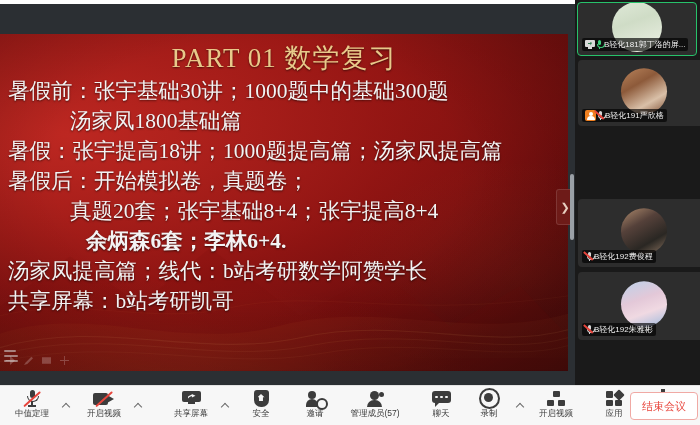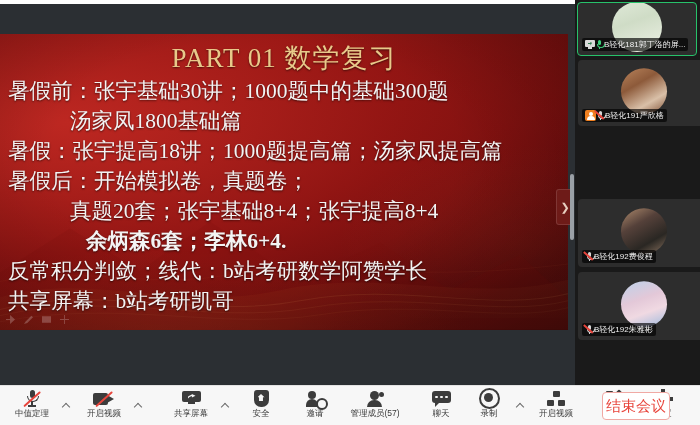--- a/index.html
+++ b/index.html
@@ -11,21 +11,21 @@
   .app{position:relative;width:700px;height:425px;background:#ffffff;overflow:hidden;}
 
   
   .topstrip{position:absolute;left:0;top:0;width:700px;height:4px;background:#ffffff;}
 
   
   .stage{position:absolute;left:0;top:4px;width:575px;height:382px;background:#2b2f33;overflow:hidden;}
   .stage-topbar{position:absolute;left:0;top:0;width:575px;height:30px;background:#2b2f33;}
 
   .slide{
-    position:absolute;left:0;top:30px;width:568px;height:296px;
+    position:absolute;left:0;top:30px;width:568px;height:337px;
     background:
       radial-gradient(ellipse 150% 120% at 12% 30%, rgba(190,40,34,0.95) 0%, rgba(150,22,20,0.75) 38%, rgba(95,10,11,0.6) 70%, rgba(60,6,8,0.85) 100%),
       linear-gradient(160deg,#8e1512 0%,#a51b16 22%,#7d100e 55%,#4c0708 80%,#330406 100%);
     overflow:hidden;
   }
   
   .slide .tex1{position:absolute;left:-5%;bottom:-6%;width:112%;height:46%;
     background:radial-gradient(ellipse 70% 100% at 30% 100%, rgba(255,120,60,0.18) 0%, rgba(255,90,40,0.06) 45%, rgba(0,0,0,0) 72%);}
   .slide .tex2{position:absolute;left:0;bottom:0;width:100%;height:34%;opacity:.55;}
   .slide .tex3{position:absolute;right:-4%;top:34%;width:60%;height:62%;opacity:.45;
@@ -112,22 +112,22 @@
   
   .toolbar{position:absolute;left:0;bottom:0;width:700px;height:39px;background:#f7f7f7;
            border-top:1px solid #e3e3e3;}
   .tb-item{position:absolute;top:3px;width:56px;height:34px;text-align:center;color:#3c3c3c;}
   .tb-ic{height:19px;display:flex;align-items:center;justify-content:center;position:relative;}
   .tb-lb{font-size:8.5px;line-height:11px;color:#3a3a3a;white-space:nowrap;}
   .caret{position:absolute;top:18px;width:8px;height:8px;color:#5a5a5a;font-size:8px;line-height:8px;}
   .caret::before{content:"";display:block;width:5px;height:5px;border-left:1.2px solid #6b6b6b;border-top:1.2px solid #6b6b6b;transform:rotate(45deg);}
   .slash-red{position:absolute;left:50%;top:50%;width:22px;height:1.6px;background:#e8453c;
              transform:translate(-50%,-50%) rotate(-42deg);border-radius:1px;}
-  .end-btn{position:absolute;right:30px;top:6px;width:66px;height:26px;border:1px solid #f0a9a4;
-           border-radius:4px;background:#fff;color:#e8453c;font-size:15px;line-height:26px;text-align:center;}
+  .end-btn{position:absolute;right:2px;top:6px;width:66px;height:26px;border:1px solid #f0a9a4;
+           border-radius:4px;background:#fff;color:#e8453c;font-size:11px;line-height:26px;text-align:center;}
 
   
   .ic-mic{position:relative;width:12px;height:17px;}
   .ic-mic .b{position:absolute;left:3.5px;top:0;width:5px;height:8px;background:#3c3c3c;border-radius:3px;}
   .ic-mic .a{position:absolute;left:1px;top:6px;width:10px;height:5px;border:1.6px solid #3c3c3c;border-top:none;border-radius:0 0 6px 6px;}
   .ic-mic .s{position:absolute;left:5px;top:11px;width:2px;height:4px;background:#3c3c3c;}
   .ic-mic .f{position:absolute;left:2px;top:15px;width:8px;height:1.8px;background:#3c3c3c;}
   .ic-cam{position:relative;width:22px;height:14px;}
   .ic-cam .bd{position:absolute;left:0;top:1px;width:15px;height:12px;background:#3c3c3c;border-radius:2px;}
   .ic-cam .ln{position:absolute;left:14px;top:3px;width:0;height:0;border-top:4px solid transparent;border-bottom:4px solid transparent;border-left:7px solid #3c3c3c;}
@@ -201,21 +201,21 @@
 
       <div class="slide-title">PART 01 数学复习</div>
 
       <div class="slide-body">
         <span class="ln">暑假前：张宇基础30讲；1000题中的基础300题</span>
         <span class="ln ind1">汤家凤1800基础篇</span>
         <span class="ln">暑假：张宇提高18讲；1000题提高篇；汤家凤提高篇</span>
         <span class="ln">暑假后：开始模拟卷，真题卷；</span>
         <span class="ln ind1">真题20套；张宇基础8+4；张宇提高8+4</span>
         <span class="ln ind2">余炳森6套；李林6+4.</span>
-        <span class="ln">反常积分判敛；线代：b站考研数学阿赞学长</span>
+        <span class="ln">汤家凤提高篇；线代：b站考研数学阿赞学长</span>
         <span class="ln">共享屏幕：b站考研凯哥</span>
       </div>
 
       <div class="slide-menu-glyph">
         <span></span>
           <span></span>
           <span></span>
       </div>
 
       <div class="annot-row">

